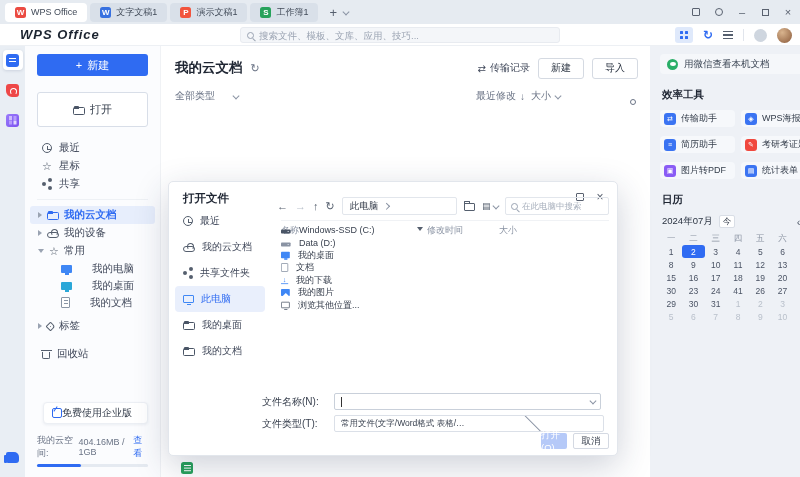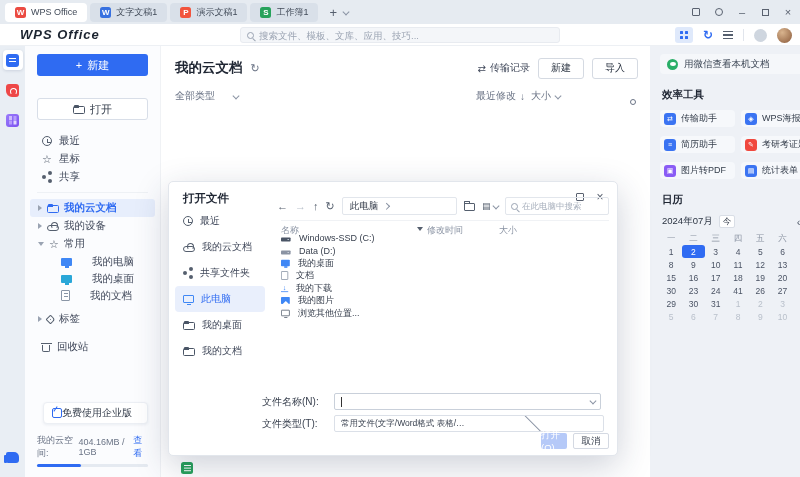--- a/index.html
+++ b/index.html
@@ -47,21 +47,21 @@
   .ric { width:13px; height:13px; border-radius:3px; position:relative; }
   .ric-doc { background:#2f6bf2; } .ric-doc:after { content:""; position:absolute; left:3px; top:4px; width:7px; height:1.4px; background:#fff; box-shadow:0 3px 0 #fff; }
   .ric-pdf { background:#ee4747; border-radius:3px 3px 3px 6px; } .ric-pdf:after { content:""; position:absolute; left:4px; top:4px; width:5px; height:5px; border:1.4px solid #fff; border-radius:50%; border-bottom-color:transparent; }
   .ric-apps { background:linear-gradient(135deg,#9a7bfb,#7c53f0); } .ric-apps:after { content:""; position:absolute; left:2.5px; top:2.5px; width:3.5px; height:3.5px; background:#cdbcfd; box-shadow:4.5px 0 0 #b79dfc, 0 4.5px 0 #b79dfc, 4.5px 4.5px 0 #e2d8fe; }
   .thumb { position:absolute; left:6px; bottom:14px; width:13px; height:11px; background:#2f6bf2; border-radius:2px 5px 3px 2px; }
   .thumb:before { content:""; position:absolute; left:-2px; top:3px; width:3px; height:8px; background:#2f6bf2; border-radius:1px; }
 
   
   .sidebar { position:absolute; left:25px; top:46px; width:135px; height:431px; background:#fbfcfe; display:flex; flex-direction:column; padding:8px 0 0; }
   .btn-new { margin:0 12px; height:22px; background:#2f6bf2; color:#fff; border-radius:3px; display:flex; align-items:center; justify-content:center; gap:5px; font-size:11px; }
-  .btn-open { margin:22px 12px 0; height:22px; background:#fff; border:1px solid #d8dee8; border-radius:3px; display:flex; align-items:center; justify-content:center; gap:5px; font-size:11px; color:#333c4a; }
+  .btn-open { margin:16px 12px 0; height:35px; background:#fff; border:1px solid #d8dee8; border-radius:3px; display:flex; align-items:center; justify-content:center; gap:5px; font-size:11px; color:#333c4a; }
   .sb-list { margin-top:12px; }
   .sb-item { height:18px; display:flex; align-items:center; gap:7px; padding-left:17px; font-size:10.5px; color:#40485a; }
   .sb-div { height:1px; background:#eef1f5; margin:6px 12px; }
   .tree-row { height:18px; display:flex; align-items:center; gap:5px; padding-left:8px; font-size:10.5px; color:#40485a; margin:0 5px; border-radius:3px; }
   .tree-row.active { background:#e7eefc; color:#2f6bf2; font-weight:bold; }
   .tree-child { height:17px; display:flex; align-items:center; gap:20px; padding-left:36px; font-size:10.5px; color:#40485a; }
   .caret-r { width:0; height:0; border-top:3px solid transparent; border-bottom:3px solid transparent; border-left:4px solid #9aa3b2; }
   .caret-d { width:0; height:0; border-left:3px solid transparent; border-right:3px solid transparent; border-top:4px solid #9aa3b2; }
   .sb-spacer { flex:1; }
   .promo { margin:0 12px 10px 18px; height:22px; background:#fff; border:1px solid #eceff4; box-shadow:0 1px 3px rgba(40,60,100,.08); border-radius:4px; display:flex; align-items:center; gap:0; padding:0 8px; font-size:10px; color:#333c4a; }
@@ -145,21 +145,21 @@
   .nf:before { content:""; position:absolute; top:-2.6px; left:-1px; width:4px; height:2px; border:1.2px solid #555f6e; border-bottom:none; border-radius:1px 1px 0 0; }
   .vw { font-size:9px; color:#555f6e; line-height:10px; }
   .dsearch { width:104px; height:18px; border:1px solid #e2e6ec; border-radius:2px; display:flex; align-items:center; gap:4px; padding:0 5px; }
   .dsearch input { border:none; outline:none; width:100%; font-size:8.5px; color:#39414f; font-family:inherit; background:transparent; }
   .dsearch input::placeholder { color:#a7afbc; }
   .dlg-cols { position:absolute; left:112px; top:38px; right:8px; height:14px; border-top:1px solid #f0f2f5; font-size:9px; color:#8a93a3; }
   .dlg-cols .c-name { position:absolute; left:0; top:3px; }
   .dlg-cols .c-sort { position:absolute; left:136px; top:6px; width:0; height:0; border-left:3px solid transparent; border-right:3px solid transparent; border-top:4px solid #555f6e; }
   .dlg-cols .c-mod { position:absolute; left:146px; top:3px; }
   .dlg-cols .c-size { position:absolute; left:218px; top:3px; }
-  .dlg-files { position:absolute; left:112px; top:50px; right:8px; }
+  .dlg-files { position:absolute; left:112px; top:42px; right:8px; }
   .dfile { height:12.5px; display:flex; align-items:center; gap:6px; font-size:9px; color:#39414f; }
   .dfile .ic { transform:scale(.8); transform-origin:left center; }
   .dlg-bottom { position:absolute; left:0; right:0; bottom:0; height:76px; }
   .fn-row { position:absolute; left:93px; top:14px; right:16px; display:flex; align-items:center; }
   .fn-row label, .ft-row label { font-size:10px; color:#39414f; width:72px; flex:none; }
   .fn-input-wrap { flex:1; height:17px; border:1px solid #c9d0da; border-radius:2px; display:flex; align-items:center; padding:0 5px; background:#fff; }
   .fn-input-wrap input { border:none; outline:none; width:100%; font-size:9px; font-family:inherit;
      background:linear-gradient(#333,#333) 1px 50% / 1px 10px no-repeat; }
   .ft-row { position:absolute; left:93px; top:36px; right:13px; display:flex; align-items:center; }
   .ft-select { flex:1; height:17px; border:1px solid #dbe0e8; border-radius:2px; display:flex; align-items:center; padding:0 6px; gap:4px; font-size:8.5px; color:#39414f; white-space:nowrap; overflow:hidden; }

